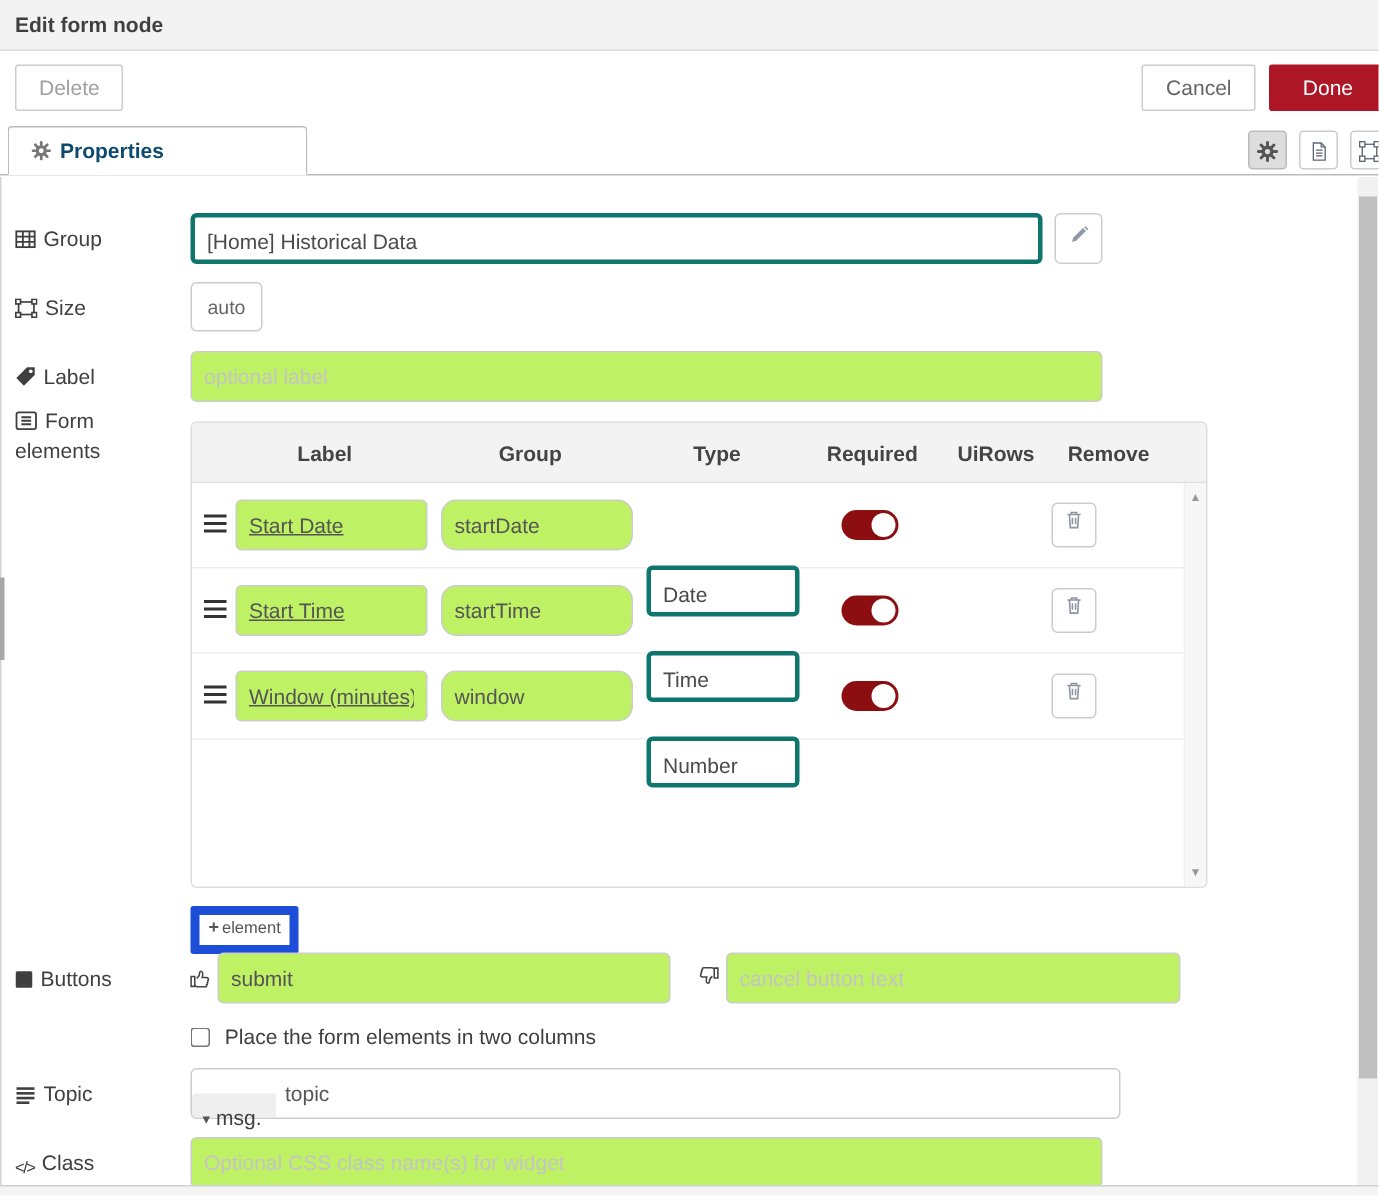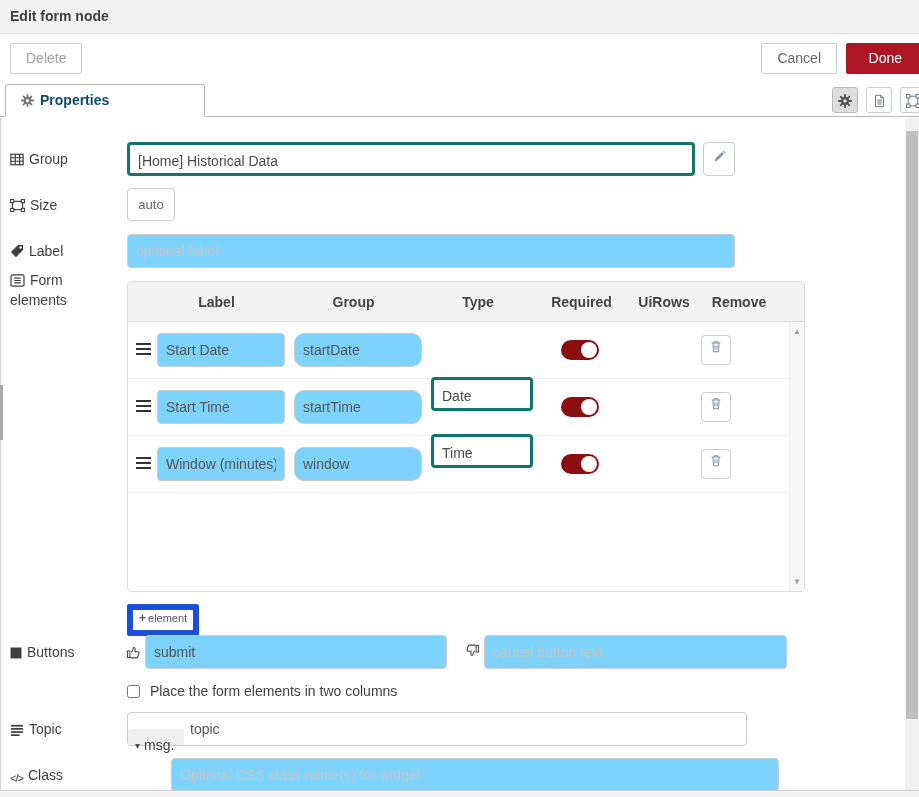--- a/index.html
+++ b/index.html
@@ -39,21 +39,21 @@
   .tool-btn svg { vertical-align:middle; }
   .tool-gear { right:61px; background:#ddd; border-color:#bbb; }
   .tool-doc  { right:27px; }
   .tool-look { right:-7px; }
   
   .row-label { position:absolute; left:10px; width:110px; line-height:20px; color:#3f3f3f; }
   .row-label svg, .row-label .gly { vertical-align:-2px; margin-right:5px; }
   .lh34 { line-height:34px; }
   .ni {
     position:absolute; height:34px; border:1px solid #ccc; border-radius:4px;
-    padding:0 8px; font-size:14px; color:#555; background:#7dd3fc; outline:none;
+    padding:0 8px; font-size:14px; color:#555; background:#bef264; outline:none;
     font-family:"Liberation Sans", sans-serif;
   }
   .ni::placeholder { color:#c4c4c4; opacity:1; }
   .sel {
     position:absolute; height:34px; border:3px solid #0f766e; border-radius:4px; background:#fff;
     line-height:32px; padding:0 24px 0 8px; color:#4a4a4a; cursor:pointer;
     white-space:nowrap; overflow:hidden;
   }
   .sel .chev { position:absolute; right:9px; top:14px; }
   .sq-btn {
@@ -65,21 +65,21 @@
     border:1px solid #ddd; border-radius:4px; background:#fff; }
   .fe-head { display:flex; height:40px; line-height:40px; background:#f3f3f3;
     border-bottom:1px solid #ddd; border-radius:4px 4px 0 0; font-weight:bold; color:#444; }
   .fe-head div { text-align:center; }
   .c-handle{width:20px;} .c-label{width:137px;} .c-name{width:137px;} .c-type{width:112px;}
   .c-req{width:95px;} .c-rows{width:70px;} .c-rem{width:80px;}
   .fe-body { position:relative; height:269px; }
   .fe-row { position:relative; height:57px; border-bottom:1px solid #efefef; }
   .drag { position:absolute; left:8px; top:21px; width:15px; cursor:grab; }
   .drag i { display:block; height:2px; background:#333; margin-bottom:3px; }
-  .fe-row .in-label { left:29px;  top:11px; width:128px; }
+  .fe-row .in-label { left:29px;  top:11px; width:128px;text-decoration:underline; }
   .fe-row .in-name  { left:166px; top:11px; width:128px;border-radius:10px; }
   .fe-row .sel-type { left:303px; top:11px; width:102px;margin-top:44px; }
   .toggle { position:absolute; left:433px; top:18px; width:38px; height:20px;
     border-radius:10px; background:#8C0E10; cursor:pointer; }
   .toggle::after { content:""; position:absolute; right:2px; top:2px; width:16px; height:16px;
     border-radius:50%; background:#fff; }
   .trash-btn { left:573px; top:13px; width:30px; height:30px; line-height:27px; }
   .fe-scroll { position:absolute; right:0; top:0; bottom:0; width:15px;
     background:#f7f7f7; border-left:1px solid #eee; border-radius:0 0 3px 0; cursor:pointer; }
   .fe-scroll .up, .fe-scroll .dn { position:absolute; left:0; right:0; text-align:center;
@@ -284,20 +284,27 @@
     </div>
 
     <div class="fe-row">
       <span class="drag">
           <i></i>
           <i></i>
           <i></i>
         </span>
       <input class="ni in-label" value="Window (minutes)" style="">
       <input class="ni in-name" value="window" style="">
+      <div class="sel sel-type">
+        <span>Number</span>
+        <span class="chev">
+          <svg width="10" height="7" viewBox="0 0 10 7" fill="none" stroke="#444" stroke-width="1.6">
+              <path d="M1 1l4 4 4-4"></path>
+            </svg></span>
+      </div>
       <div class="toggle"></div>
       <div class="sq-btn trash-btn">
         <span>
           <svg width="14" height="15" viewBox="0 0 16 17" fill="none" stroke="#8b94a0" stroke-width="1.2">
             <path d="M3 4.5h10"></path>
               <path d="M6 4.5V3h4v1.5"></path>
               <path d="M4.5 4.5l.7 10h5.6l.7-10"></path>
               <path d="M6.8 7v5M9.2 7v5"></path>
           </svg></span>
       </div>
@@ -350,20 +357,20 @@
 <div class="topic-box">
   <div class="topic-prefix">
     <span class="tri">▾</span><span>msg.</span>
   </div>
   <div class="topic-val">topic</div>
 </div>
 
 <div class="row-label lh34" style="top:758px;">
   <span class="gly" style="font-size:11px; letter-spacing:-1px; color:#3f3f3f;">&lt;/&gt;</span><span>Class</span>
 </div>
-<input class="ni" style="left: 127px; top: 758px; width: 608px; margin-left: 44px;" placeholder="Optional CSS class name(s) for widget">
+<input class="ni" style="left: 127px; top: 758px; width: 608px;" placeholder="Optional CSS class name(s) for widget">
 
 <div class="left-edge"></div>
 <div class="left-mark"></div>
 <div class="main-scroll">
   <div class="main-thumb"></div>
 </div>
 <div class="footer-strip"></div>
 
 </body></html>

